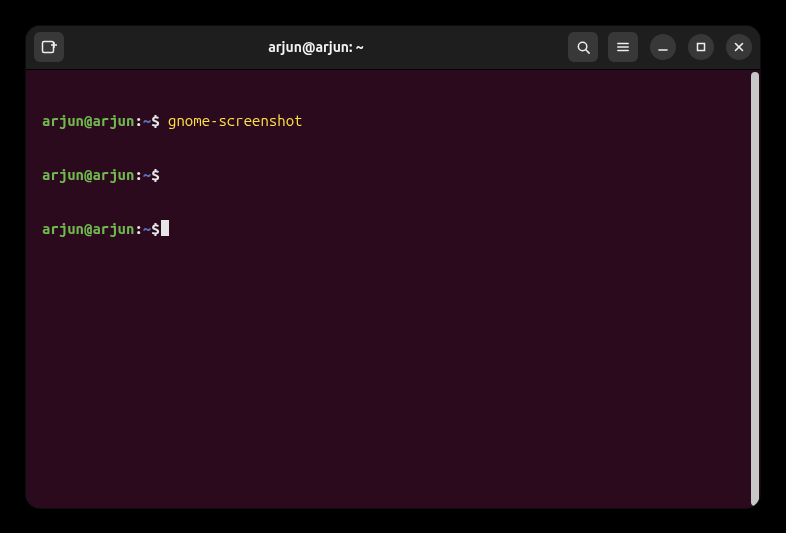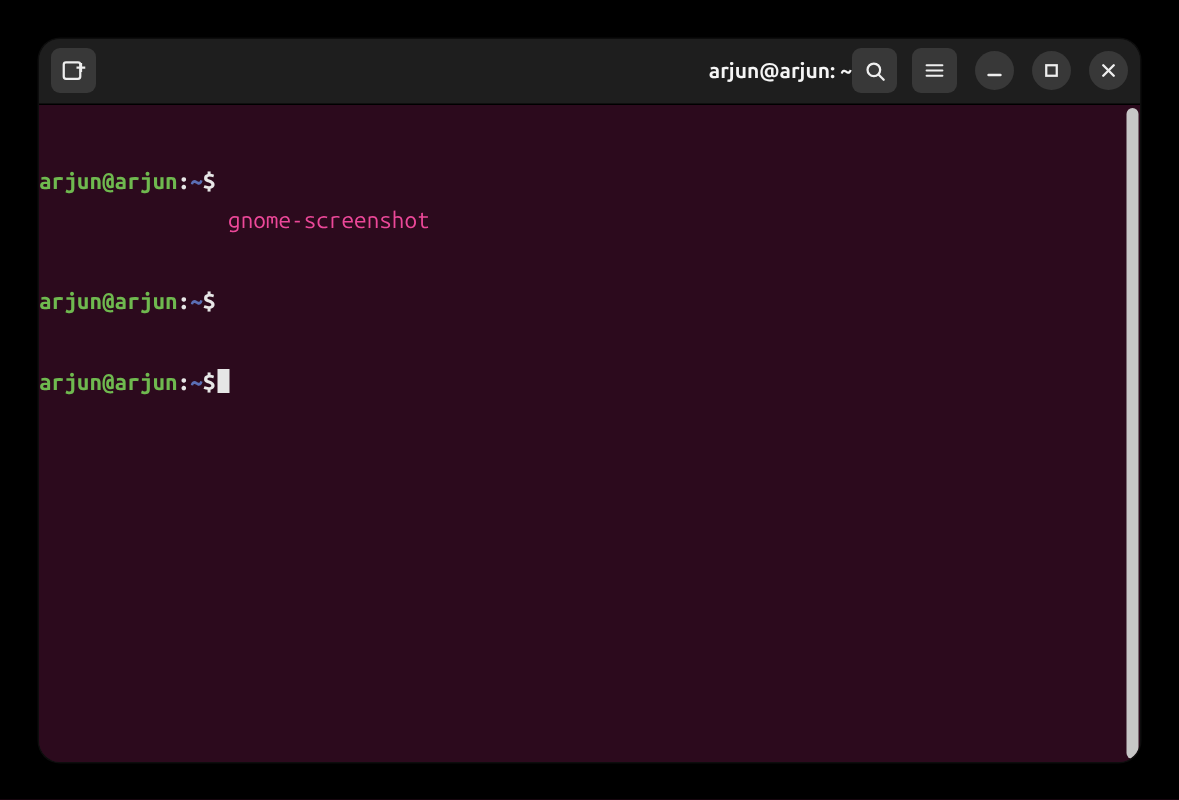--- a/index.html
+++ b/index.html
@@ -58,41 +58,41 @@
       display: flex;
       align-items: center;
       justify-content: center;
       cursor: pointer;
       color: #eee;
       margin-left: 12px;
     }
 
     .title {
       flex: 1;
-      text-align: right;
+      text-align: center;
       color: #f5f5f5;
       font-family: Ubuntu, Cantarell, sans-serif;
       font-weight: 700;
       font-size: 14px;
     }
 
     .right-controls {
       display: flex;
       align-items: center;
     }
 
     .terminal-wrap {
       flex: 1;
       display: flex;
       background: #2c0a1d;
     }
 
     .terminal {
       flex: 1;
-      padding: 6px 0;
+      padding: 6px 16px;
       font-family: "Ubuntu Mono", "DejaVu Sans Mono", monospace;
       font-size: 15px;
       line-height: 18px;
       white-space: pre;
       color: #e6e6e6;
     }
 
     .line {
       display: flex;
     }
@@ -111,22 +111,21 @@
       color: #5a6fb5;
       font-weight: bold;
     }
 
     .dollar {
       color: #e6e6e6;
       font-weight: bold;
     }
 
     .cmd {
-      color: #ec4899;
-      margin-top: 26px;
+      color: #fde047;
     }
 
     .cursor {
       display: inline-block;
       width: 8px;
       height: 16px;
       background: #e6e6e6;
       margin-left: 1px;
       vertical-align: middle;
     }

